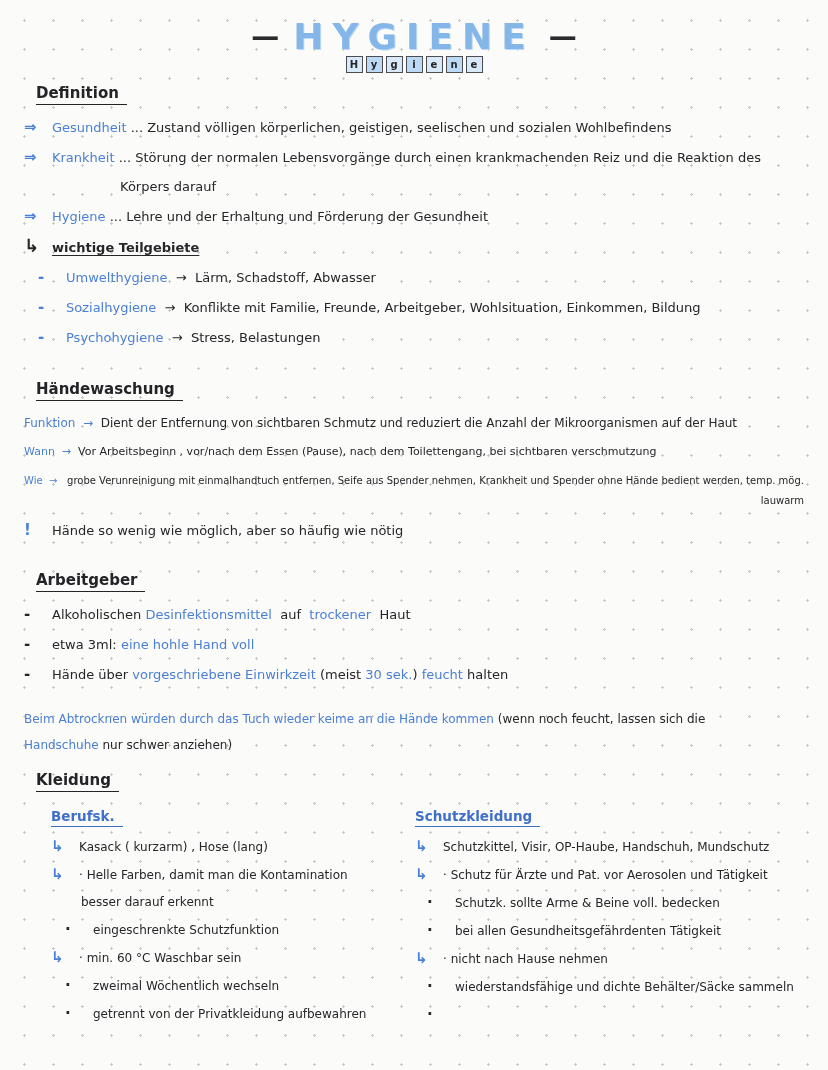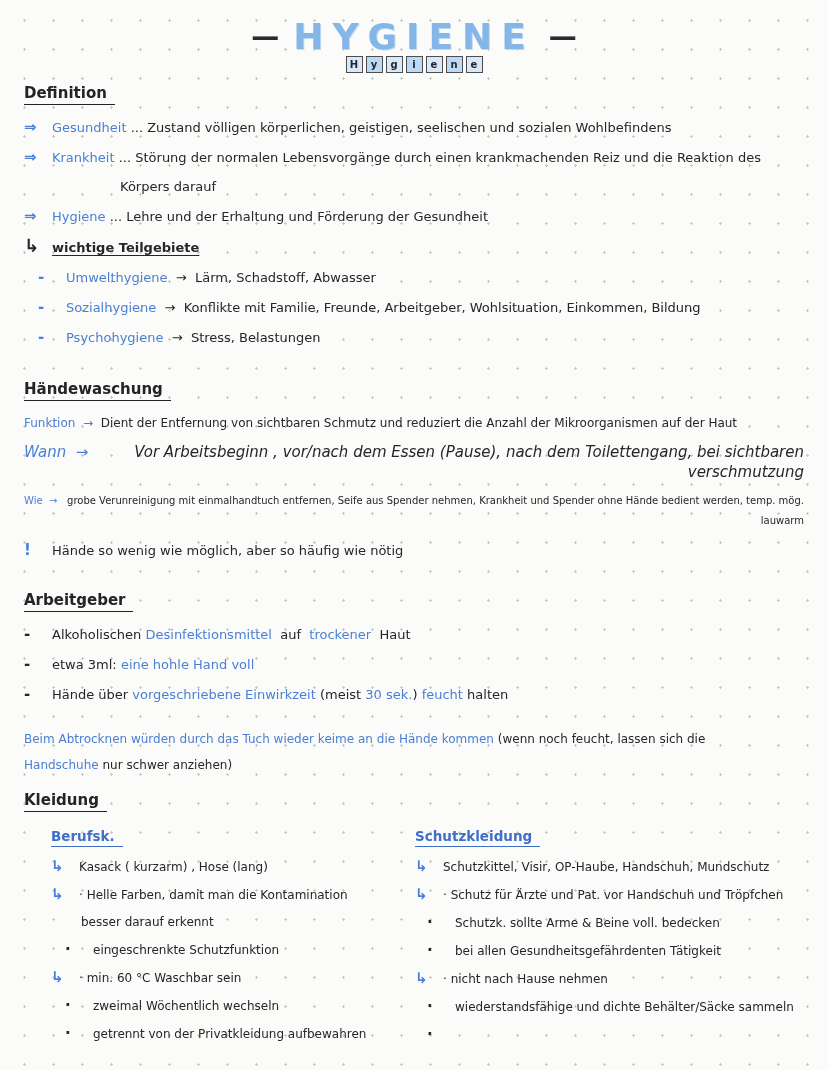--- a/index.html
+++ b/index.html
@@ -26,36 +26,36 @@
   .tiles{display:flex;justify-content:center;gap:3px;height:22px;margin-top:-2px;}
   .tile{
     display:inline-block;width:15px;height:15px;line-height:15px;text-align:center;
     font-size:10px;font-weight:bold;color:#26262a;border:1px solid #4d4d50;
     background:#d8e9fa;
   }
   .tile:nth-child(2n){background:#bcd9f5;}
   
   .h{
     display:inline-block;font-weight:bold;font-size:15px;color:#242428;
-    border-bottom:1.6px solid #242428;padding:0 8px 2px 0;margin:6px 0 12px 0;
+    border-bottom:1.6px solid #242428;padding:0 8px 2px 0;margin:6px 0 12px 12px;
   }
   .h-blue{color:#3f6fc9;border-color:#3f6fc9;font-size:13.5px;margin:0 0 10px 0;}
   
   .line{display:flex;align-items:baseline;line-height:20px;margin-bottom:9px;font-size:13px;white-space:nowrap;}
   .col .line{line-height:19px;margin-bottom:8px;}
   .marker{display:inline-block;min-width:22px;margin-right:6px;font-weight:bold;font-size:15px;flex-shrink:0;}
   .m-blue{color:#4a80d8;}
   .m-ink{color:#26262a;}
   .big{font-size:18px;}
   .seg{white-space:pre-wrap;text-align:right;}
   .blue{color:#4a7fd4;}
   .ink{color:#26262a;}
   .u{text-decoration:underline;text-underline-offset:3px;font-weight:bold;}
   .s12{font-size:12px;}
-  .s11{font-size:15px;font-style:italic;}
+  .s11{font-size:11px;}
   .s10{font-size:10px;}
   .sect-gap-1{margin-top:26px;}
   .sect-gap-2{margin-top:24px;}
   .para{margin-top:24px;}
   .para .line{white-space:normal;margin-bottom:6px;}
   .sect-kleidung{margin-top:10px;}
   .cols{display:flex;margin-top:2px;margin-left:23px;}
   .col{box-sizing:border-box;}
   .col-left{width:368px;padding-left:4px;}
   .col-right{flex:1;}
@@ -228,21 +228,21 @@
       </div>
       <div class="col col-right">
         <div class="h h-blue">Schutzkleidung</div>
         <div>
             <div class="line s12">
               <span class="marker m-blue">↳</span>
               <span class="seg ink">Schutzkittel, Visir, OP-Haube, Handschuh, Mundschutz</span>
             </div>
             <div class="line s12">
               <span class="marker m-blue">↳</span>
-              <span class="seg ink">· Schutz für Ärzte und Pat. vor Handschuh und Tröpfchen</span>
+              <span class="seg ink">· Schutz für Ärzte und Pat. vor Aerosolen und Tätigkeit</span>
             </div>
             <div class="line s12" style="padding-left: 12px;">
               <span class="marker m-ink">·</span>
               <span class="seg ink">Schutzk. sollte Arme &amp; Beine voll. bedecken</span>
             </div>
             <div class="line s12" style="padding-left: 12px;">
               <span class="marker m-ink">·</span>
               <span class="seg ink">bei allen Gesundheitsgefährdenten Tätigkeit</span>
             </div>
             <div class="line s12">

